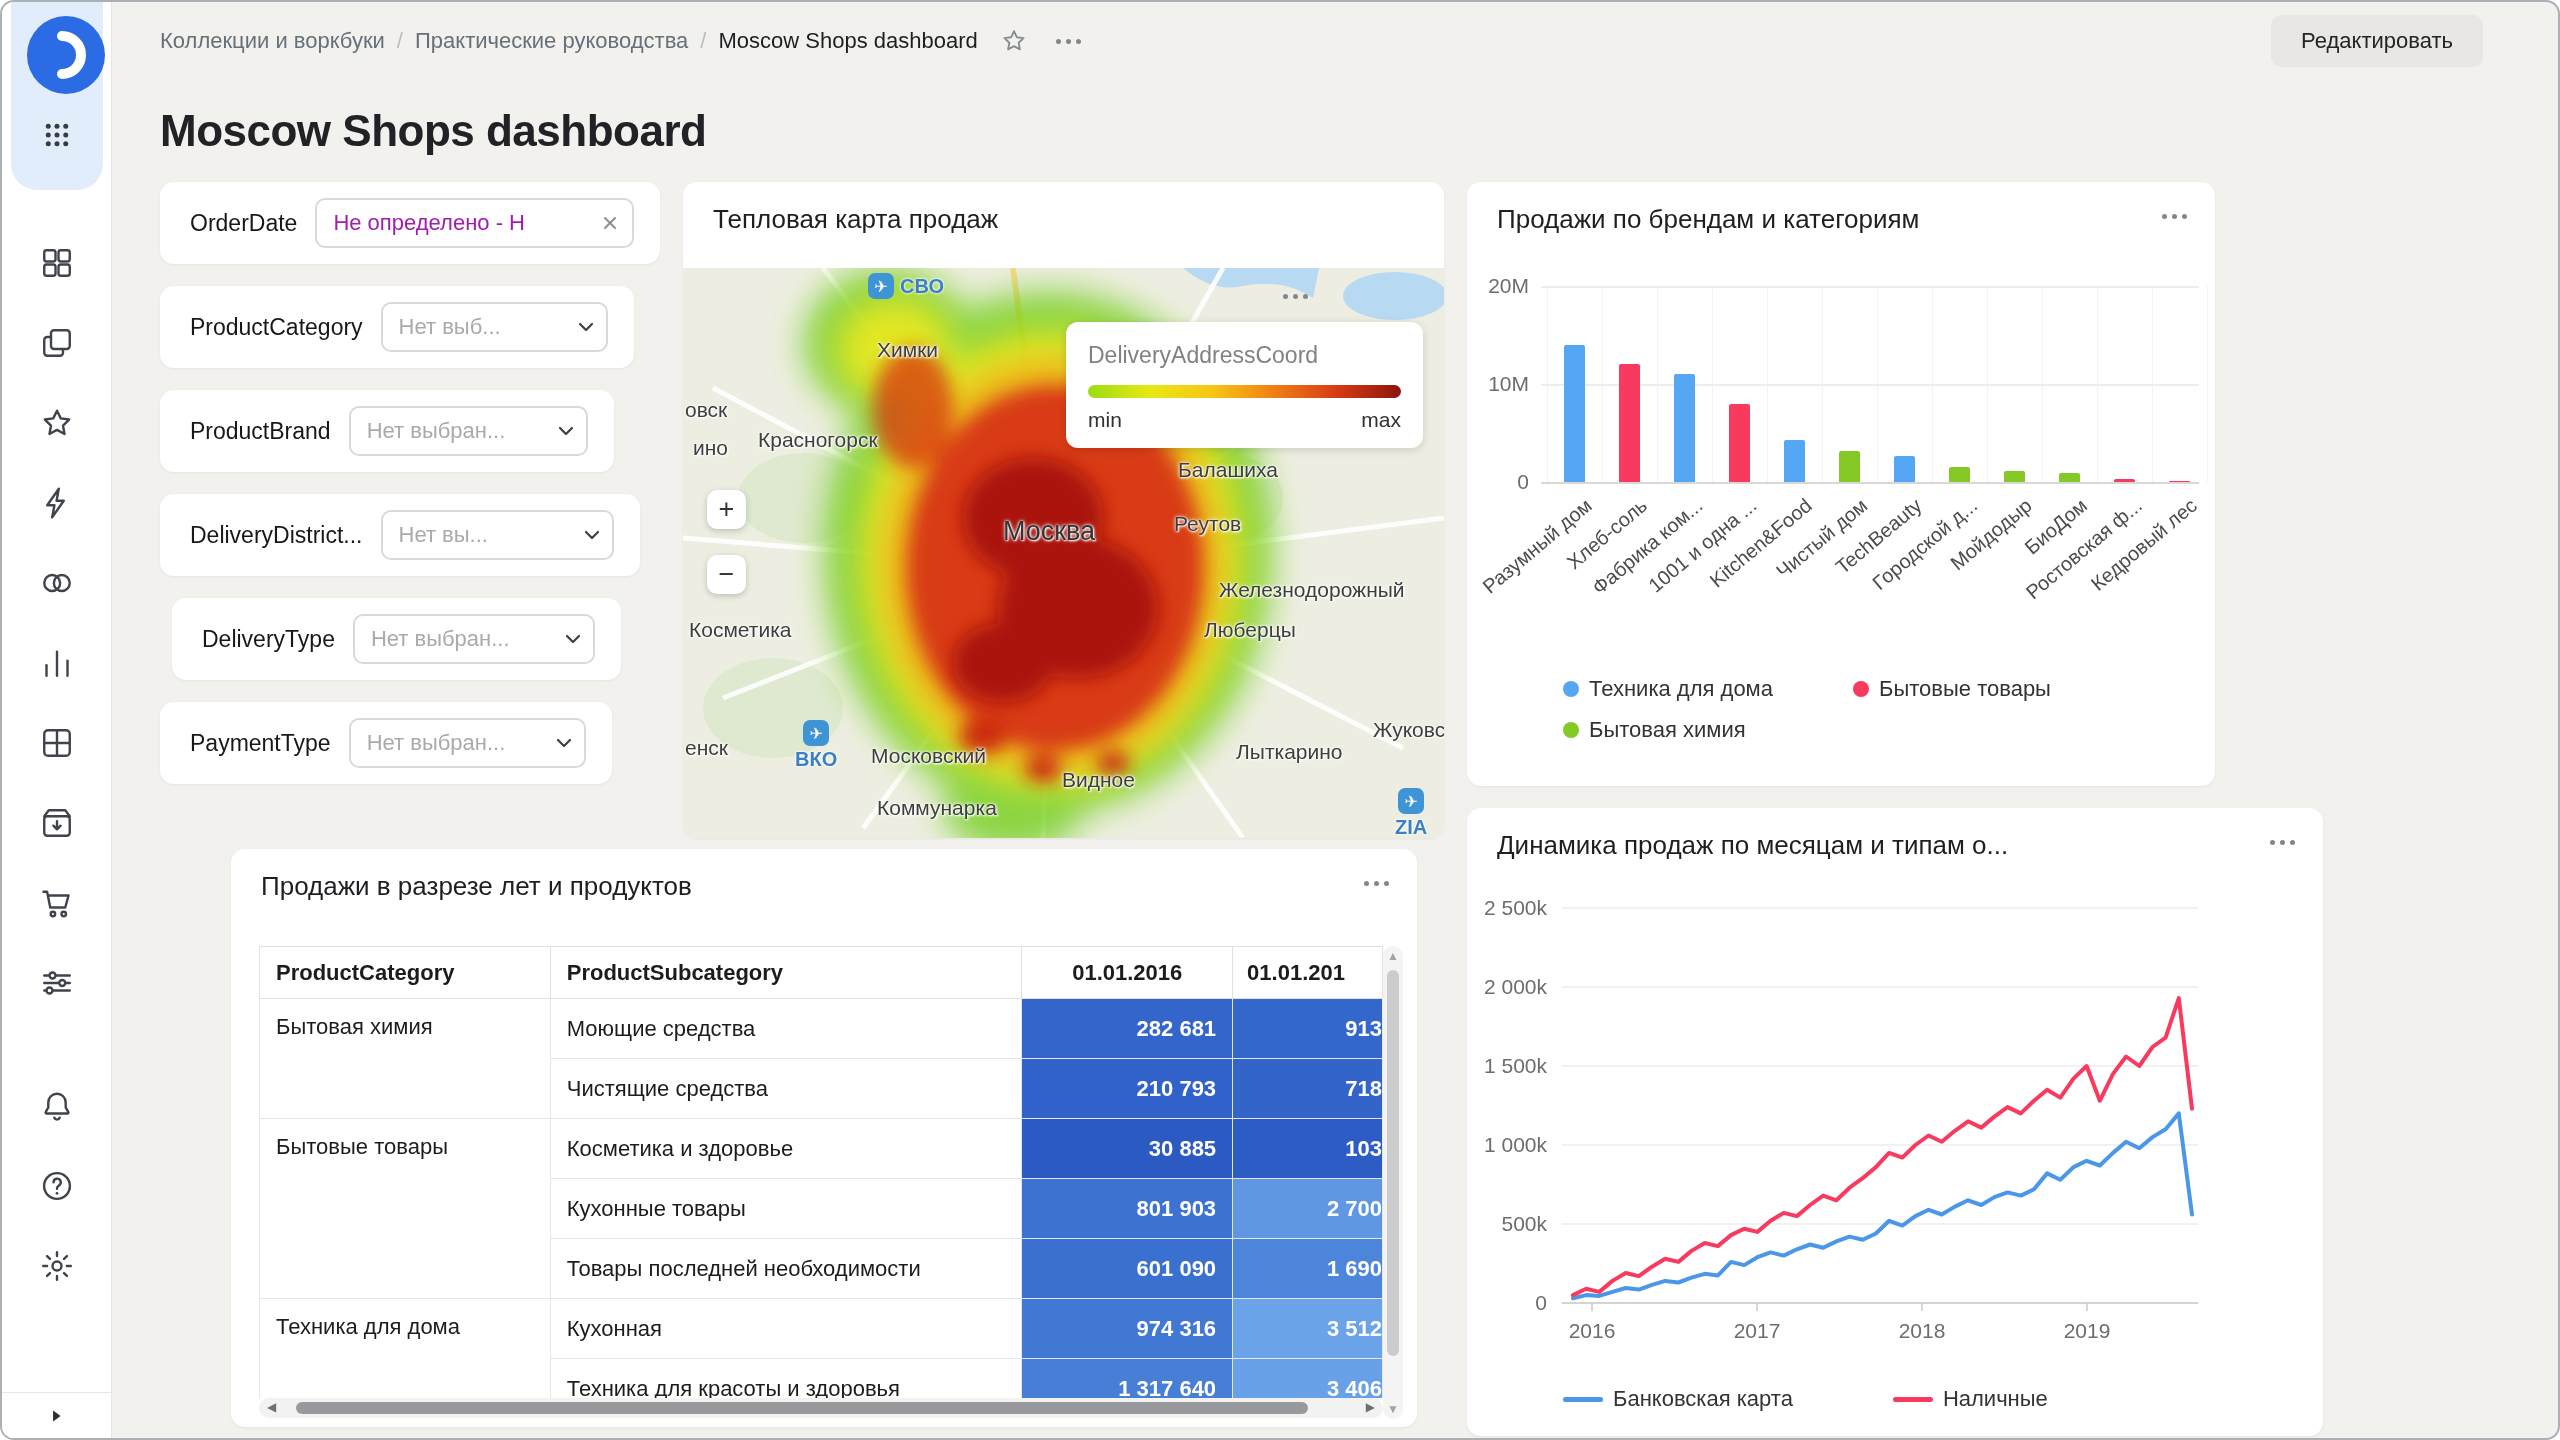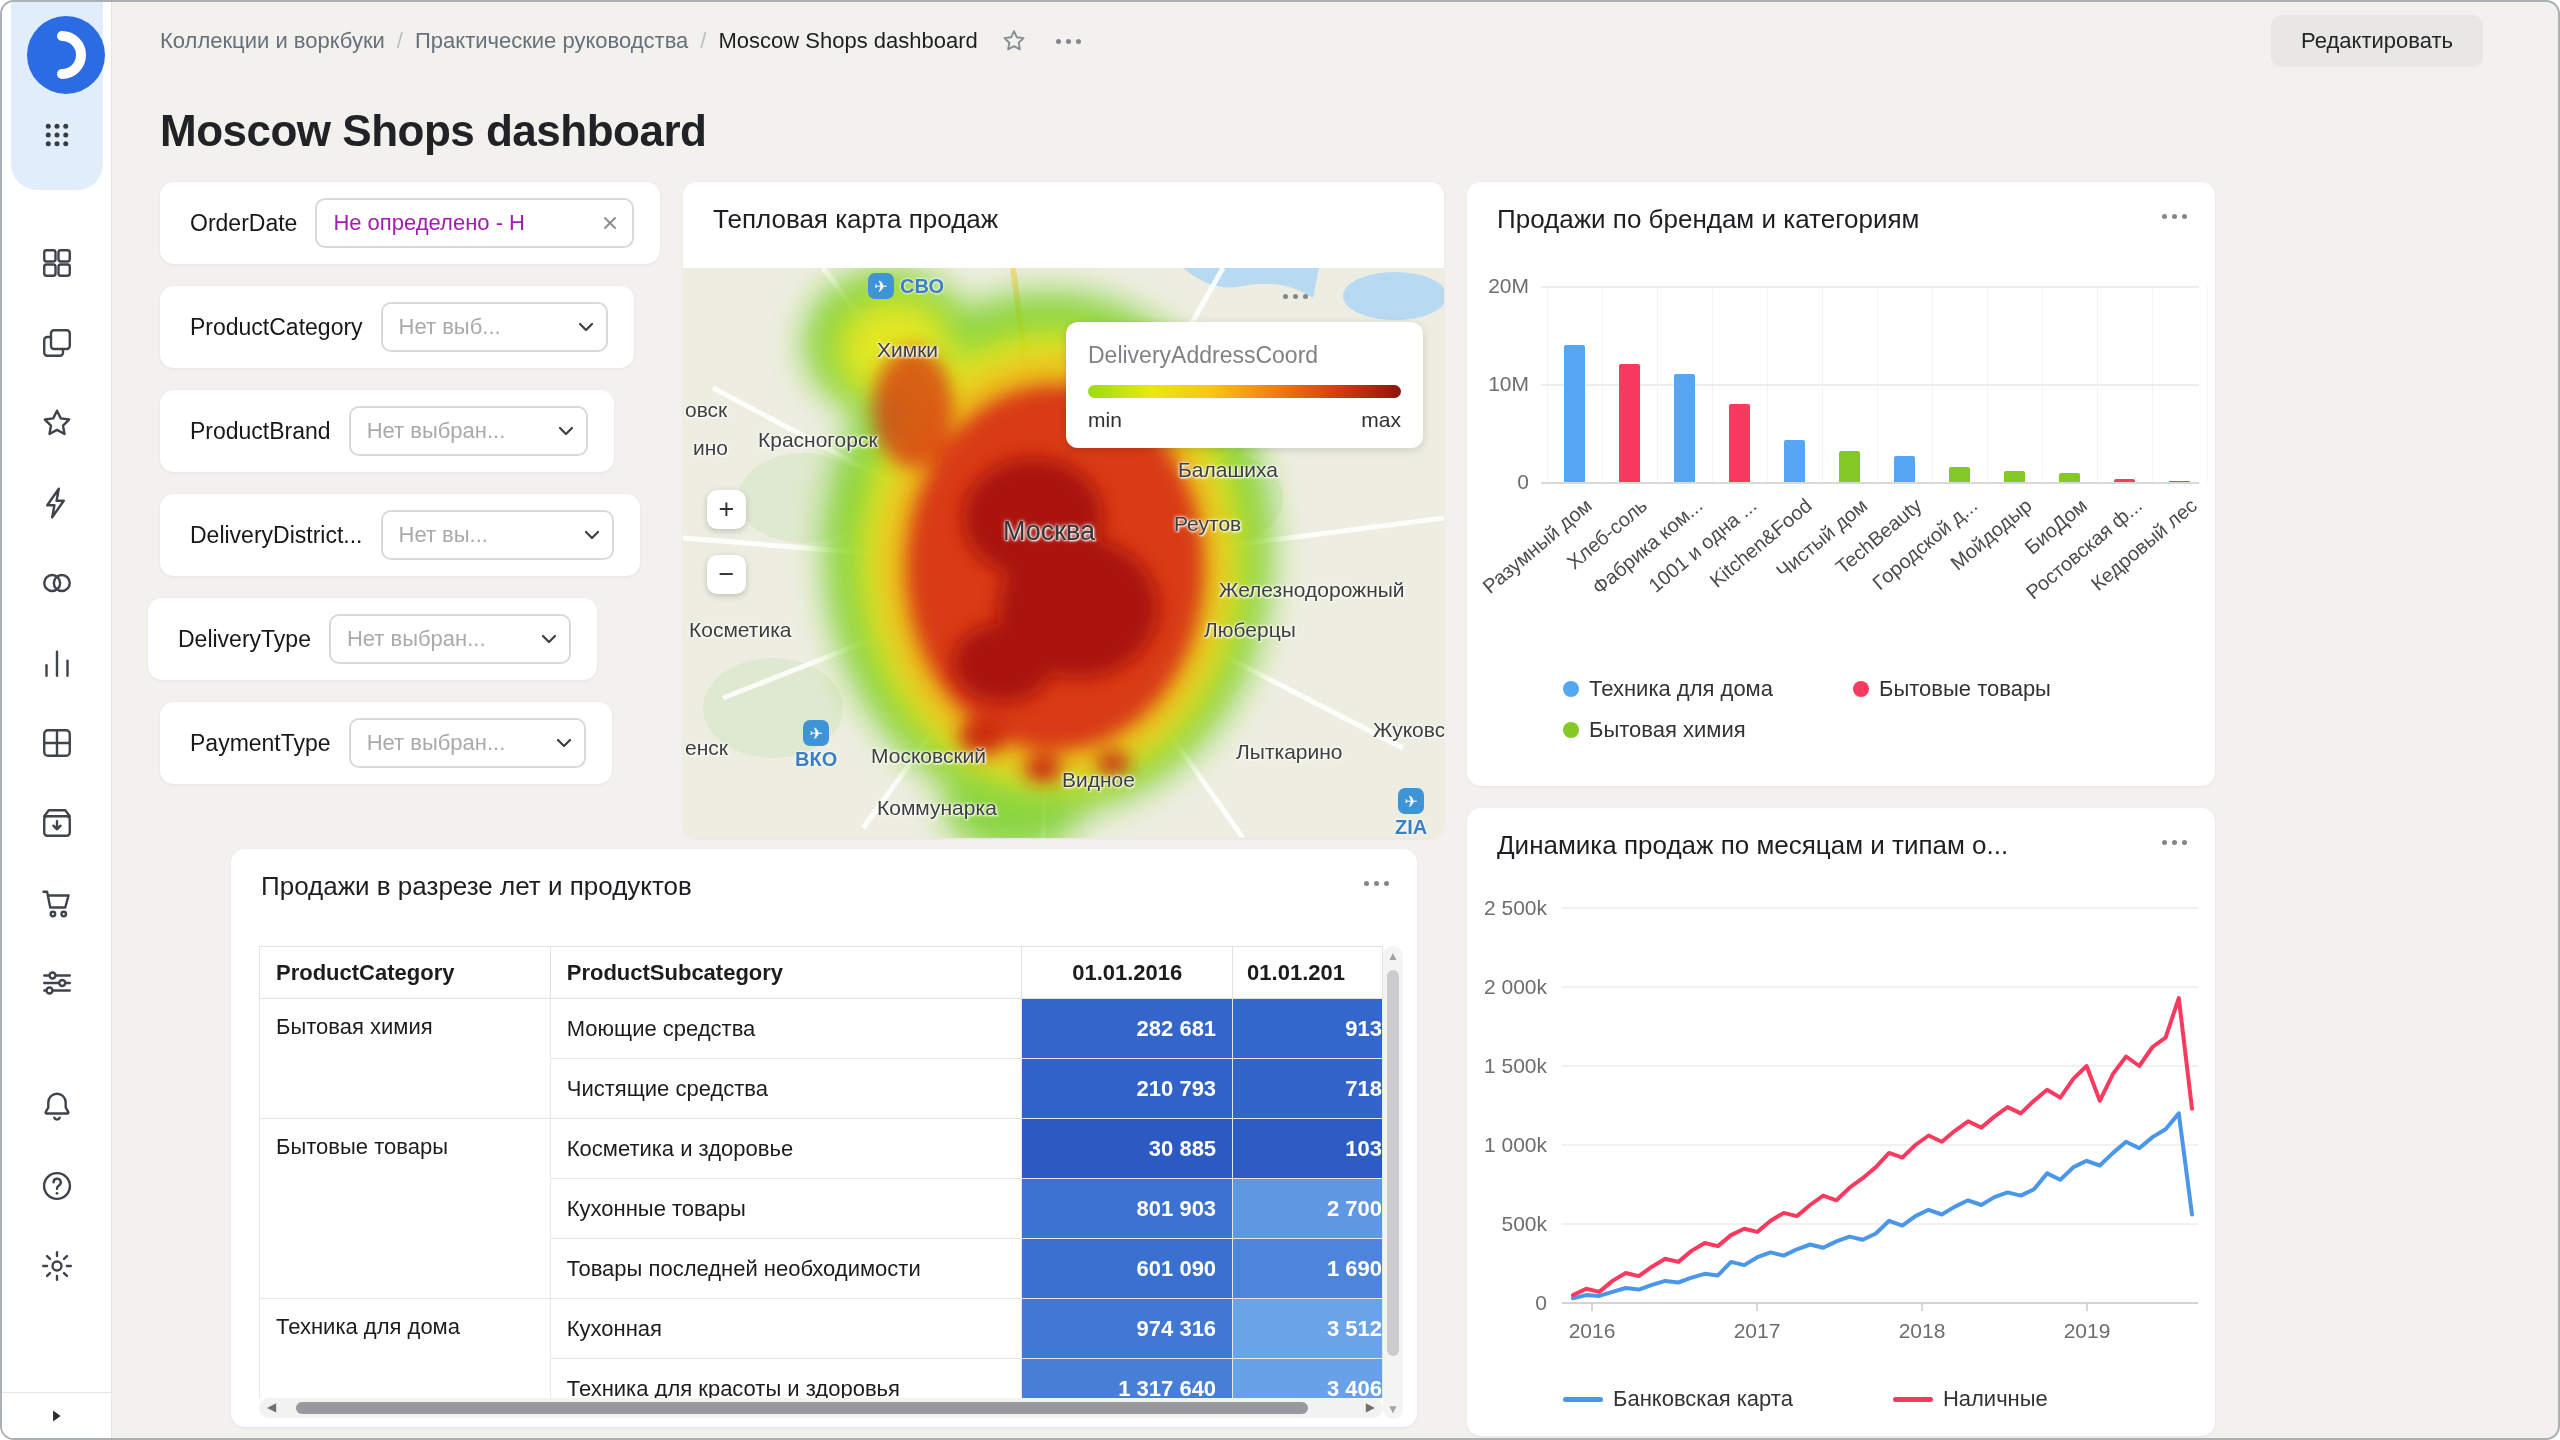--- a/index.html
+++ b/index.html
@@ -262,21 +262,21 @@
         <span class="f-label">DeliveryDistrict...</span>
         <div class="f-control">
           <span class="f-value">Нет вы...</span>
           <span class="f-icon">
             <svg width="16" height="10" viewBox="0 0 16 10">
               <path d="M2 2l6 6 6-6" stroke="#3f3f3f" stroke-width="2.2" fill="none" stroke-linecap="round" stroke-linejoin="round"></path>
             </svg>
           </span>
         </div>
       </div>
-      <div class="card filter-card" style="left: 146px; top: 596px; width: 449px; height: 82px;">
+      <div class="card filter-card" style="left: 170px; top: 596px; width: 449px; height: 82px;">
         <span class="f-label">DeliveryType</span>
         <div class="f-control">
           <span class="f-value">Нет выбран...</span>
           <span class="f-icon">
             <svg width="16" height="10" viewBox="0 0 16 10">
               <path d="M2 2l6 6 6-6" stroke="#3f3f3f" stroke-width="2.2" fill="none" stroke-linecap="round" stroke-linejoin="round"></path>
             </svg>
           </span>
         </div>
       </div>
@@ -543,21 +543,21 @@
       <div class="vthumb"></div>
       <span class="varr" style="bottom:3px">▼</span>
     </div>
     <div class="hscroll">
       <span class="harr" style="left:8px">◀</span>
       <div class="hthumb"></div>
       <span class="harr" style="right:8px">▶</span>
     </div>
   </section>
 
-  <section class="card" style="left:1465px;top:806px;width:748px;height:628px;">
+  <section class="card" style="left:1465px;top:806px;width:856px;height:628px;">
     <div class="card-title">Динамика продаж по месяцам и типам о...</div>
     <div class="wdots card-menu">
         <i></i>
         <i></i>
         <i></i>
       </div>
     <div id="line-host">
         <svg width="748" height="628" class="line-svg">
           <line x1="95" x2="731" y1="495" y2="495" stroke="#d4d4d2" stroke-width="2"></line>
           <text x="80" y="502" text-anchor="end">0</text>

